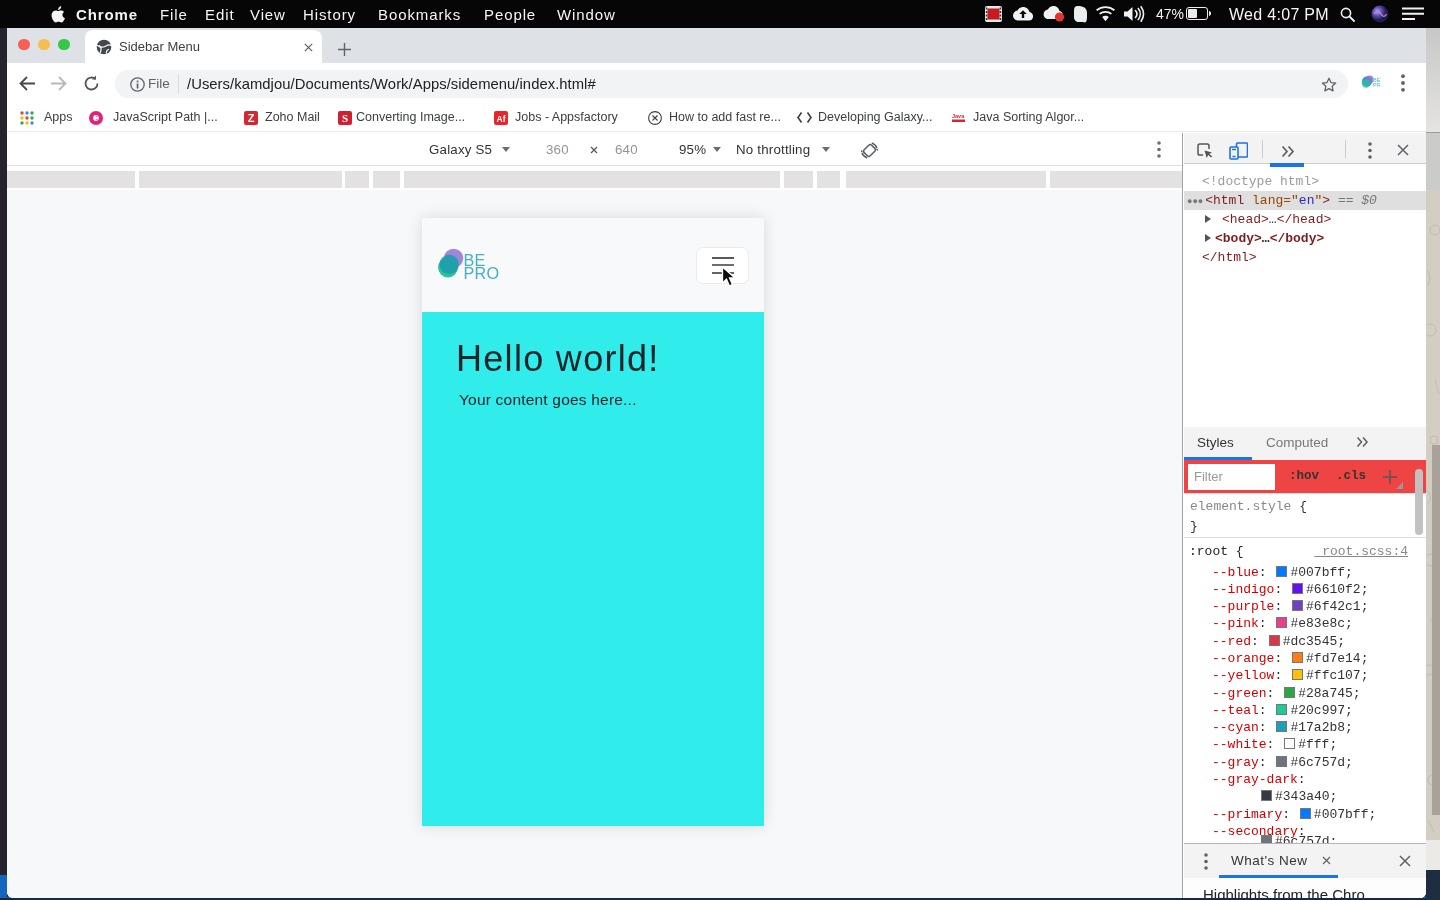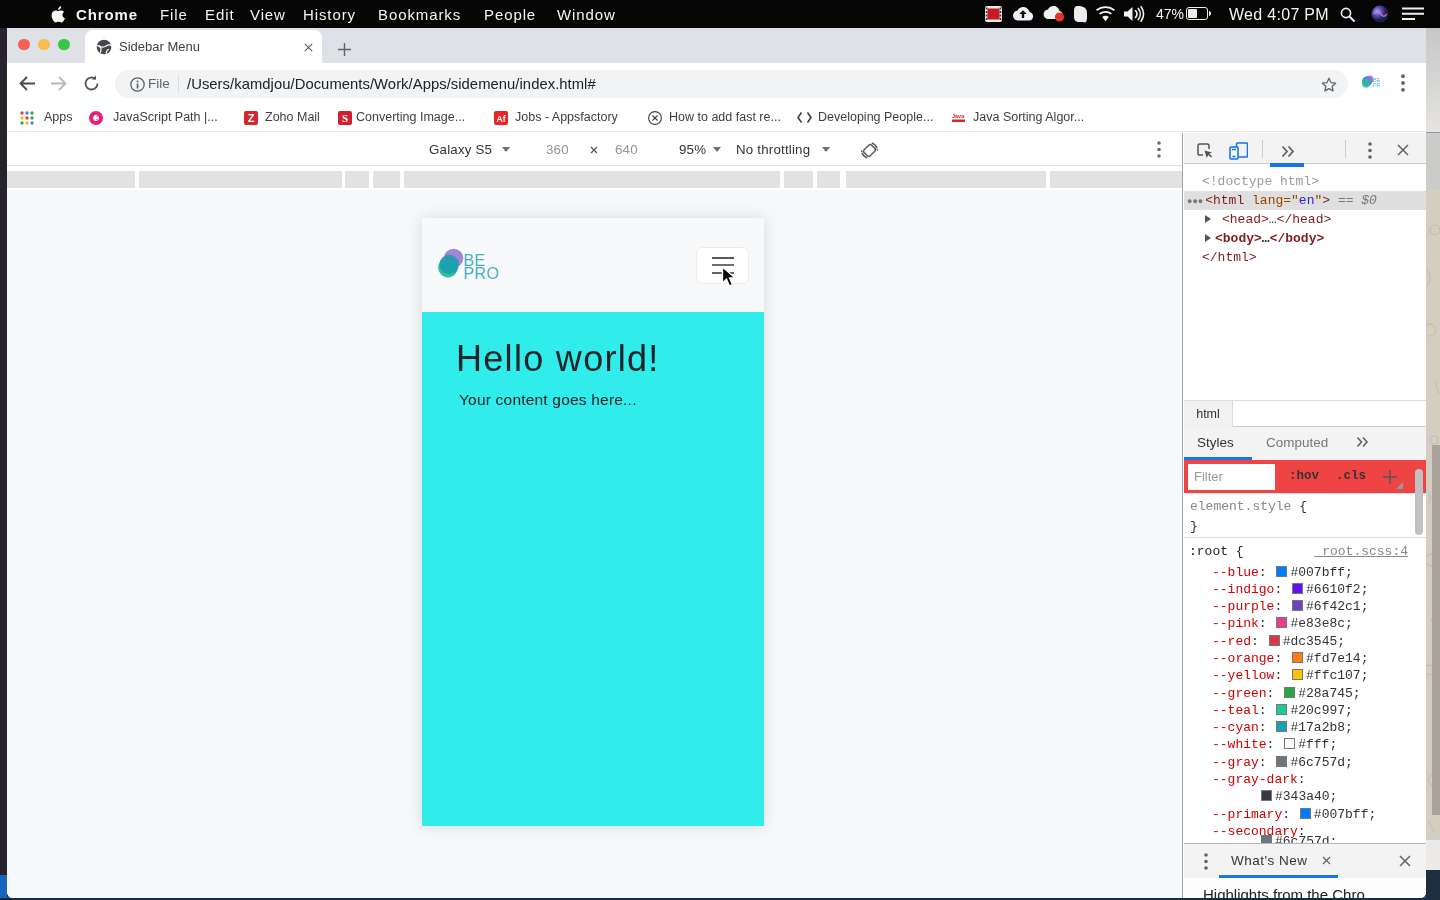--- a/index.html
+++ b/index.html
@@ -262,21 +262,21 @@
       </svg>
     <span class="bm" style="left:508px;">Jobs - Appsfactory</span>
     <svg class="abs" style="left:641px;top:7.5px" width="14" height="14" viewBox="0 0 14 14">
         <circle cx="7" cy="7" r="6.4" fill="none" stroke="#3c4043" stroke-width="1.1"></circle>
         <path d="M4.5 4.5l5 5M9.5 4.5l-5 5" stroke="#3c4043" stroke-width="1.1"></path>
       </svg>
     <span class="bm" style="left:662px;">How to add fast re...</span>
     <svg class="abs" style="left:790px;top:8px" width="15" height="13" viewBox="0 0 15 13">
         <path d="M4.5 1.5 1 6.5l3.5 5M10.5 1.5 14 6.5l-3.5 5" stroke="#3c4043" stroke-width="1.6" fill="none"></path>
       </svg>
-    <span class="bm" style="left:811px;">Developing People...</span>
+    <span class="bm" style="left:811px;">Developing Galaxy...</span>
     <svg class="abs" style="left:945px;top:9px" width="14" height="11" viewBox="0 0 14 11">
         <text x="0" y="6" font-size="5.5" font-weight="bold" fill="#d5282e" font-family="Liberation Sans">Java</text>
         <rect x="0" y="7.5" width="13" height="2.5" fill="#d5282e"></rect>
       </svg>
     <span class="bm" style="left:966px;">Java Sorting Algor...</span>
   </div>
   <div class="abs" id="devbar">
     <span class="abs" style="left:422px;top:0;height:33px;line-height:33px;">Galaxy S5</span>
     <span class="abs" style="left:495px;top:14px;width:0;height:0;border-left:4.5px solid transparent;border-right:4.5px solid transparent;border-top:5px solid #6e6e6e;"></span>
     <span class="abs" style="left:539px;top:0;height:33px;line-height:33px;color:#949494;">360</span>
@@ -365,23 +365,20 @@
       <svg class="abs" style="left:213px;top:11px" width="12" height="12" viewBox="0 0 12 12">
           <path d="M1 1l10 10M11 1 1 11" stroke="#5f6368" stroke-width="1.5"></path>
         </svg>
     </div>
     <div id="dt-tree">
       <div class="trow" style="top:6.5px;color:#9b9b9b;"><span style="margin-left:18px;">&lt;!doctype html&gt;</span></div>
       <div class="trow" style="top:25.5px;background:#dfdfdf;"><span style="margin-left:3px;color:#777;font-size:9px;letter-spacing:0;">●●●</span><span style="margin-left:2px;"><t1>&lt;html</t1> <t2>lang="</t2><t3>en</t3><t2>"</t2><t1>&gt;</t1> <span style="color:#777;">== <i>$0</i></span></span></div>
       <div class="trow" style="top:44.5px;"><span class="tri"></span><span style="margin-left:11px;"><t1>&lt;head&gt;</t1><span style="color:#333;">…</span><t1>&lt;/head&gt;</t1></span></div>
       <div class="trow" style="top:63.5px;"><span class="tri"></span><span style="margin-left:4px;font-weight:bold;"><t1>&lt;body&gt;</t1><span style="color:#333;">…</span><t1>&lt;/body&gt;</t1></span></div>
       <div class="trow" style="top:82.5px;"><span style="margin-left:18px;"><t1>&lt;/html&gt;</t1></span></div>
-    </div>
-    <div id="dt-crumbs">
-      <div class="abs" style="left:0;top:0;width:49px;height:26px;background:#f1f1f1;border-right:1px solid #ddd;font-family:'Liberation Sans';font-size:12.5px;color:#333;line-height:27px;text-align:center;">html</div>
     </div>
     <div id="dt-tabs">
       <span class="abs" style="left:13px;top:0;line-height:31px;font-size:13.5px;color:#333;">Styles</span>
       <span class="abs" style="left:82px;top:0;line-height:31px;font-size:13.5px;color:#777;">Computed</span>
       <svg class="abs" style="left:172px;top:9px" width="13" height="12" viewBox="0 0 13 12">
           <path d="M1.5 1.5 5.5 6 1.5 10.5M7 1.5 11 6 7 10.5" stroke="#5f6368" stroke-width="1.6" fill="none"></path>
         </svg>
       <div class="abs" style="left:0px;top:30px;width:68px;height:3px;background:#1a73e8;"></div>
     </div>
     <div id="dt-filter">

